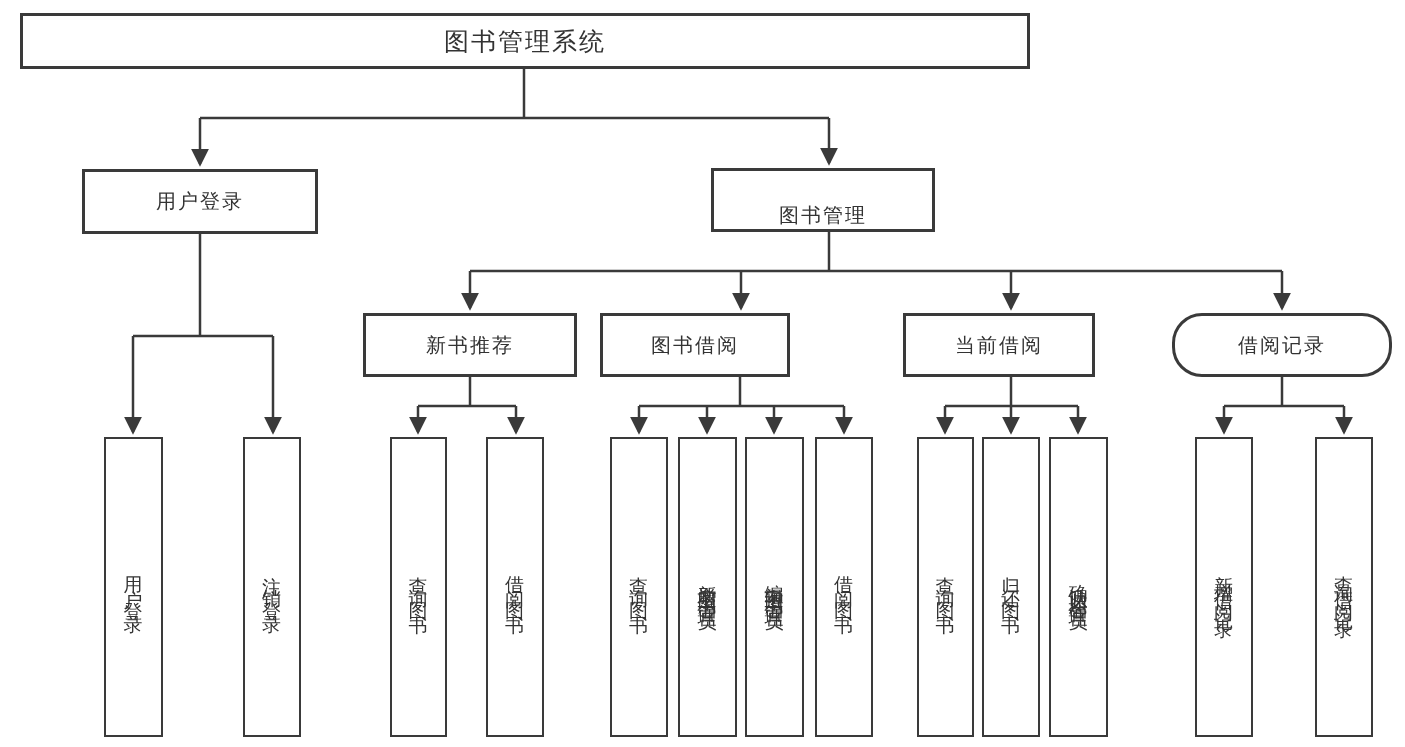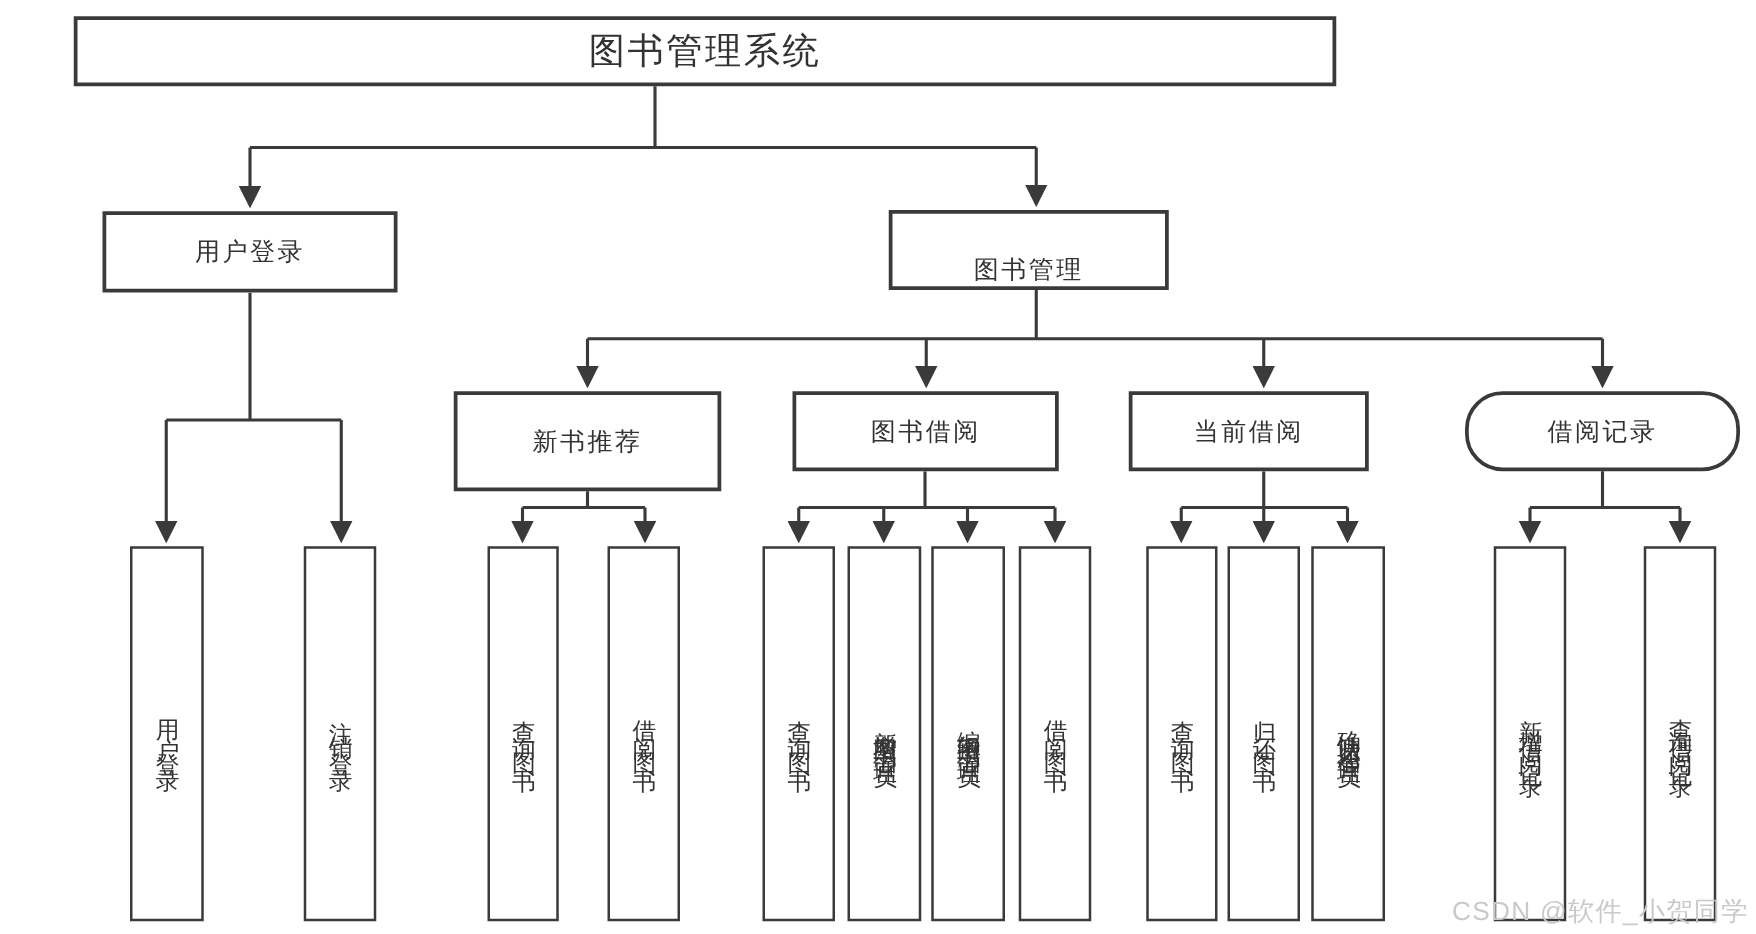--- a/index.html
+++ b/index.html
@@ -19,21 +19,21 @@
   .connector-svg path{stroke:var(--line);stroke-width:2.5;fill:none;}
   .node{
     position:absolute;
     box-sizing:border-box;
     background:#ffffff;
     border:3px solid var(--line);
     display:flex;align-items:center;justify-content:center;
     color:var(--text);
   }
   .hnode{font-size:20px;letter-spacing:2px;}
-  .root-node{border-width:3px;font-size:29px;letter-spacing:2px;margin-left:39px;}
+  .root-node{border-width:3px;font-size:25px;letter-spacing:2px;}
   .leaf{
     border-width:2.5px;
     font-size:19px;
     writing-mode:vertical-rl;
     text-orientation:mixed;
     line-height:1;
   }
   .watermark{
     position:absolute;
     right:6px;bottom:4px;
@@ -102,24 +102,24 @@
     <span>图书管理系统</span>
   </div>
 
   <div class="node hnode" style="left:82px;top:169px;width:236px;height:65px;">
     <span>用户登录</span>
   </div>
   <div class="node hnode" style="left:711px;top:168px;width:224px;height:64px;align-items:flex-end;">
     <span>图书管理</span>
   </div>
 
-  <div class="node hnode" style="left:363px;top:313px;width:214px;height:80px;">
+  <div class="node hnode" style="left:363px;top:313px;width:214px;height:64px;">
     <span>新书推荐</span>
   </div>
-  <div class="node hnode" style="left:634px;top:313px;width:213px;height:64px;font-family:Liberation Serif, serif;">
+  <div class="node hnode" style="left:600px;top:313px;width:190px;height:64px;font-family:Liberation Serif, serif;">
     <span>图书借阅</span>
   </div>
   <div class="node hnode" style="left:903px;top:313px;width:192px;height:64px;">
     <span>当前借阅</span>
   </div>
   <div class="node hnode" style="left:1172px;top:313px;width:220px;height:64px;border-radius:30px;">
     <span>借阅记录</span>
   </div>
 
   <div class="node leaf" style="left:104px;top:437px;width:59px;height:300px;">
@@ -159,15 +159,14 @@
     <span class="vtext" style="letter-spacing: 4px;">确认归还（管理员）</span>
   </div>
 
   <div class="node leaf" style="left:1195px;top:437px;width:58px;height:300px;">
     <span class="vtext" style="letter-spacing: 9px;">新增借阅记录</span>
   </div>
   <div class="node leaf" style="left:1315px;top:437px;width:58px;height:300px;">
     <span class="vtext" style="letter-spacing: 9px;">查询借阅记录</span>
   </div>
 
-  <div class="watermark">CSDN @软件_小贺同学</div>
 
 </div>
 
 </body></html>

